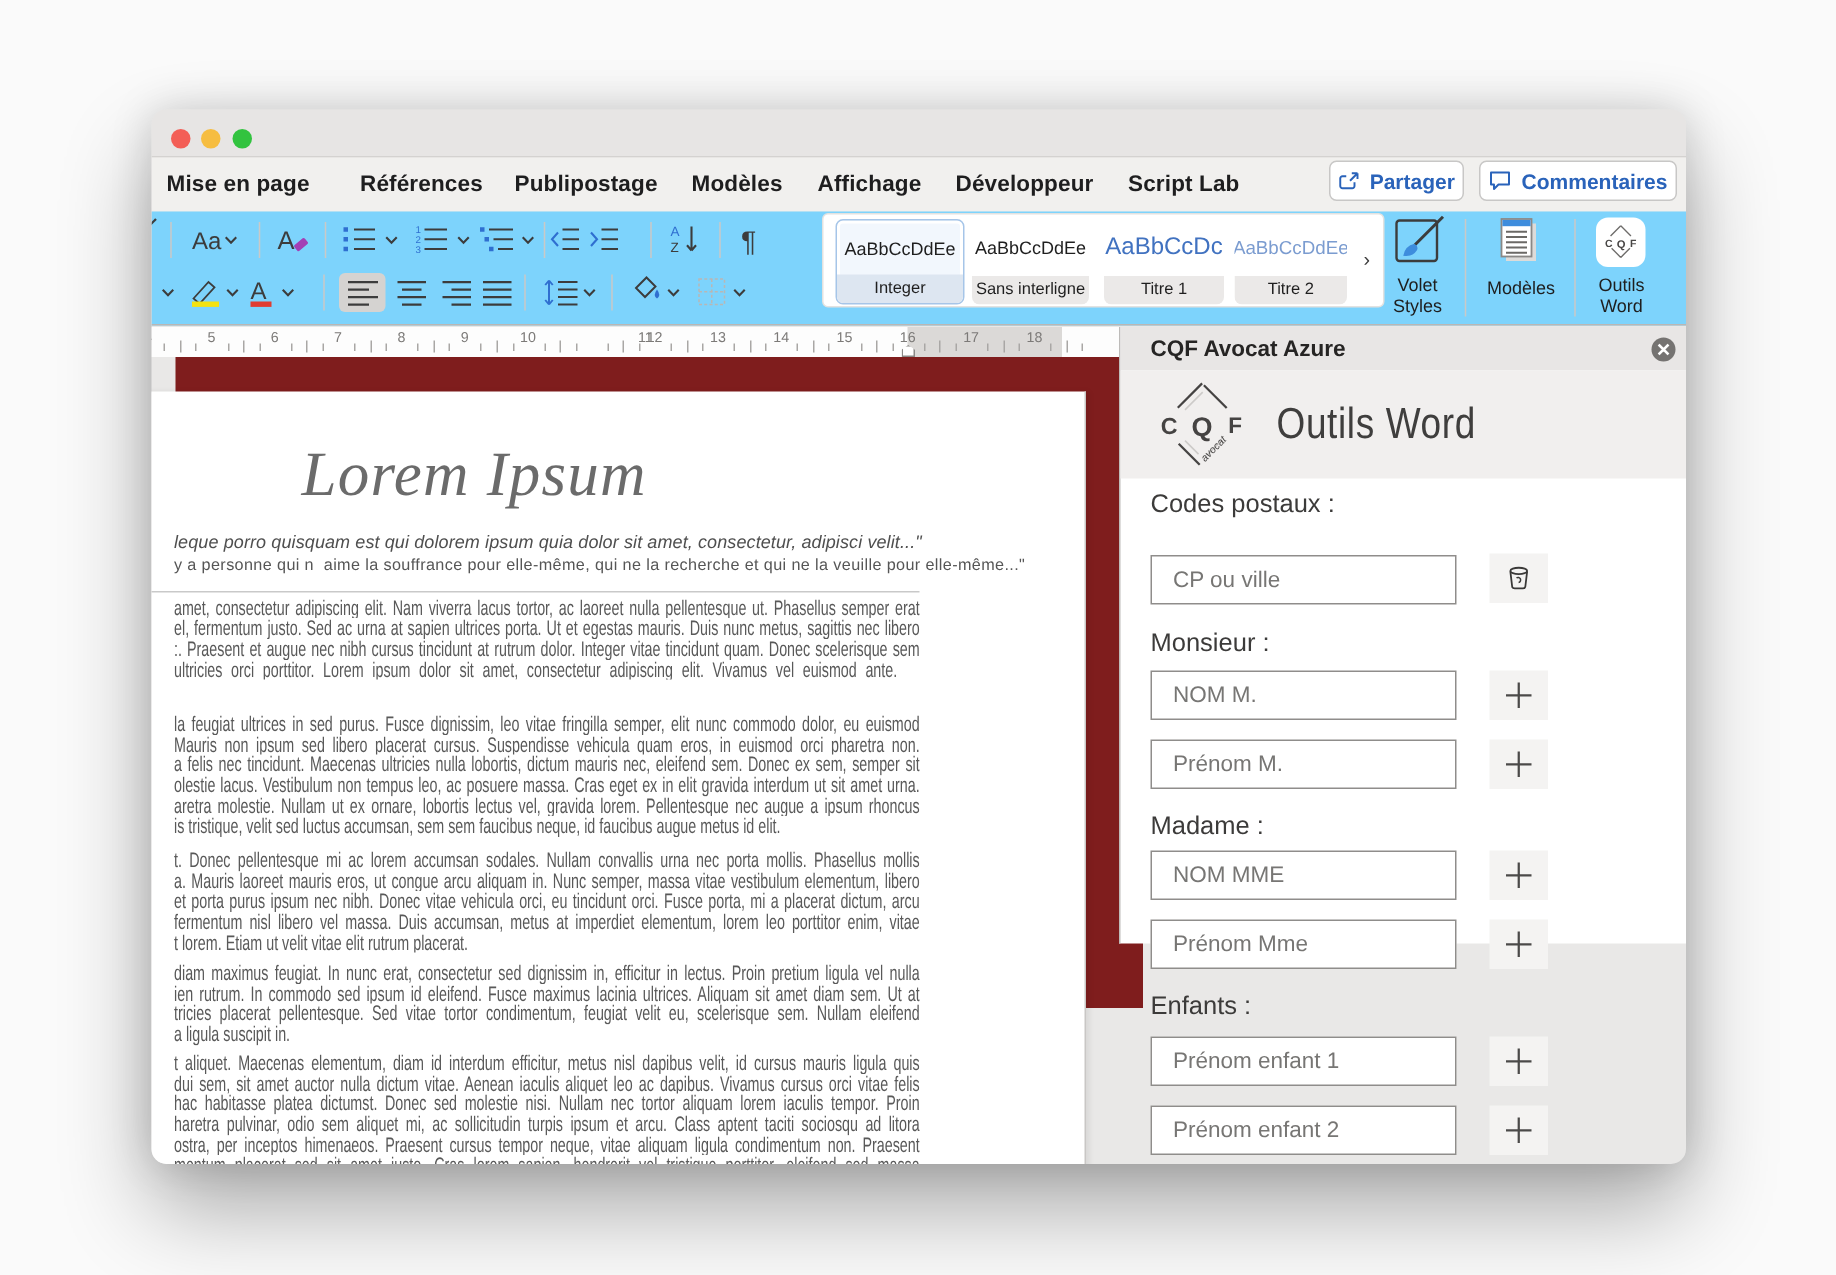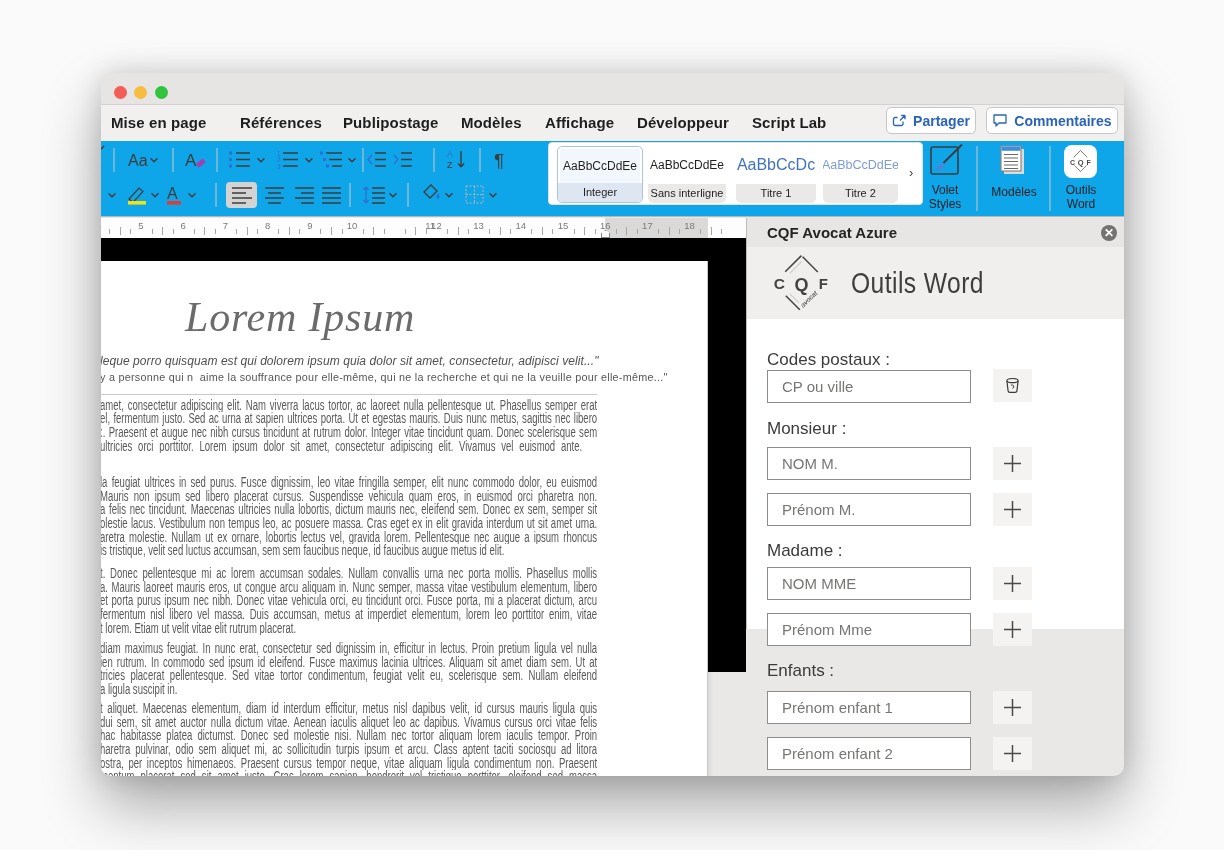--- a/index.html
+++ b/index.html
@@ -15,34 +15,34 @@
   .tl { position:absolute; top:12.5px; width:13px; height:13px; border-radius:50%; }
   .tl.r { left:12.5px;  background:#f35e56; }
   .tl.y { left:33px; background:#f6bd40; }
   .tl.g { left:53.5px; background:#32c33f; }
   
   .tabbar { position:absolute; left:0; top:32px; width:100%; height:36px; background:#f1f0ee; }
   .tab { position:absolute; top:9px; font-size:15px; font-weight:700; color:#1e1e1f; letter-spacing:.1px;}
   .topbtn { position:absolute; top:2px; height:27px; background:#fff; border:1px solid #c8c7c6; border-radius:5px;
      color:#2a63ba; font-size:14px; font-weight:700; display:flex; align-items:center; justify-content:center; gap:6px;}
   
-  .ribbon { position:absolute; left:0; top:68px; width:100%; height:76px; background:#0ea5e9; border-bottom:1px solid #b9b7b5;}
+  .ribbon { position:absolute; left:0; top:68px; width:100%; height:76px; background:#7dd3fc; border-bottom:1px solid #b9b7b5;}
   
   .gallery { position:absolute; left:447px; top:1px; width:375px; height:63px; background:#fff; border-radius:4px; border:1px solid #e3e2e0;}
   .gcell { position:absolute; top:3px; height:57px; border-radius:5px; overflow:hidden; background:#fff;}
   .gprev { position:absolute; left:0; top:0; width:100%; height:38px; display:flex; align-items:center; justify-content:center; white-space:nowrap;}
   .glab { position:absolute; left:0; bottom:0; width:100%; height:19px; background:#ebe9e8; font-size:11px; color:#1f1f1f; text-align:center; line-height:18px;}
   .btnlab { position:absolute; text-align:center; font-size:12px; color:#1e1e1e; line-height:13.5px;}
   
   .ruler { position:absolute; left:0; top:145px; width:645px; height:20px; background:#fdfdfd; }
   .ruler .gray { position:absolute; left:504px; top:0; width:103px; height:100%; background:#dbd9d7;}
   .rnum { position:absolute; top:2px; font-size:9.5px; color:#7c7a78; transform:translateX(-50%);}
   .tick { position:absolute; background:#a9a7a5; width:1px;}
   
-  .canvas { position:absolute; left:0; top:165px; width:645px; height:434px; background:#000000;}
+  .canvas { position:absolute; left:16px; top:165px; width:645px; height:434px; background:#7f1d1d;}
   .page { position:absolute; left:-30px; top:23px; width:637px; height:600px; background:#fff;
           border-right:1px solid #c9c7c5; box-shadow:2px 0 4px rgba(0,0,0,.08);}
   
   .pane { position:absolute; left:645px; top:145px; width:378px; height:411px; background:#fff; border-left:1px solid #bdbbb9;text-decoration:underline;}
   .phead { position:absolute; left:0; top:0; width:100%; height:29px; background:#e8e6e5;}
   .phead .t { position:absolute; left:20px; top:6px; font-size:15px; font-weight:700; color:#262524;}
   .pclose { position:absolute; right:7px; top:6.5px; width:16px; height:16px; border-radius:50%; background:#757371;
             color:#fff; font-size:12px; line-height:16px; text-align:center; font-weight:700;}
   .plogo { position:absolute; left:0; top:29px; width:100%; height:72px; background:#f1efee;}
   .bigtitle { position:absolute; left:104px; top:22px; font-size:29px; font-weight:400; color:#3f3e3d; transform:scaleX(.85); transform-origin:0 0; letter-spacing:0.5px; line-height:1;}
@@ -337,21 +337,21 @@
           <path d="M44.8 14.4 L33 26.2" stroke="#cdcbc9" stroke-width="1.1"></path>
           <path d="M33 46.8 L42 55.8" stroke="#cdcbc9" stroke-width="1.1"></path>
           <path d="M47.6 56.4 L57.4 46.6" stroke="#cdcbc9" stroke-width="1.1"></path>
           <text x="22.4" y="42" font-size="15.5" font-weight="bold" fill="#454342" text-anchor="middle" font-family="Liberation Sans">C</text>
           <text x="44.4" y="43.5" font-size="18" font-weight="bold" fill="#454342" text-anchor="middle" font-family="Liberation Sans">Q</text>
           <text x="66.4" y="41.5" font-size="15" font-weight="bold" fill="#454342" text-anchor="middle" font-family="Liberation Sans">F</text>
           <text x="53.6" y="53.8" font-size="7" font-style="italic" fill="#454342" text-anchor="middle" transform="rotate(-45 53.6 53.8)" font-family="Liberation Sans">avocat</text>
         </svg>
       <div class="bigtitle">Outils Word</div>
     </div>
-    <div class="plabel" style="top:132px;">Codes postaux :</div>
+    <div class="plabel" style="top:108px;">Codes postaux :</div>
     <div class="pinput" style="top:152px;">CP ou ville</div>
     <div class="pbtn" style="top:151px;">
       <svg width="17" height="17" viewBox="0 0 17 17" fill="none" stroke="#3a3938" stroke-width="1.2">
         <ellipse cx="8.5" cy="3.6" rx="5.6" ry="2.1"></ellipse>
         <path d="M2.9 3.9 L4.1 14 a1.8 1.4 0 0 0 1.8 1.3 h5.2 a1.8 1.4 0 0 0 1.8 -1.3 L14.1 3.9"></path>
         <path d="M7 8.3 a1.7 1.7 0 1 1 1.4 3" stroke-width="1"></path>
       </svg>
     </div>
     <div class="plabel" style="top:201px;">Monsieur :</div>
     <div class="pinput" style="top:229px;">NOM M.</div>

